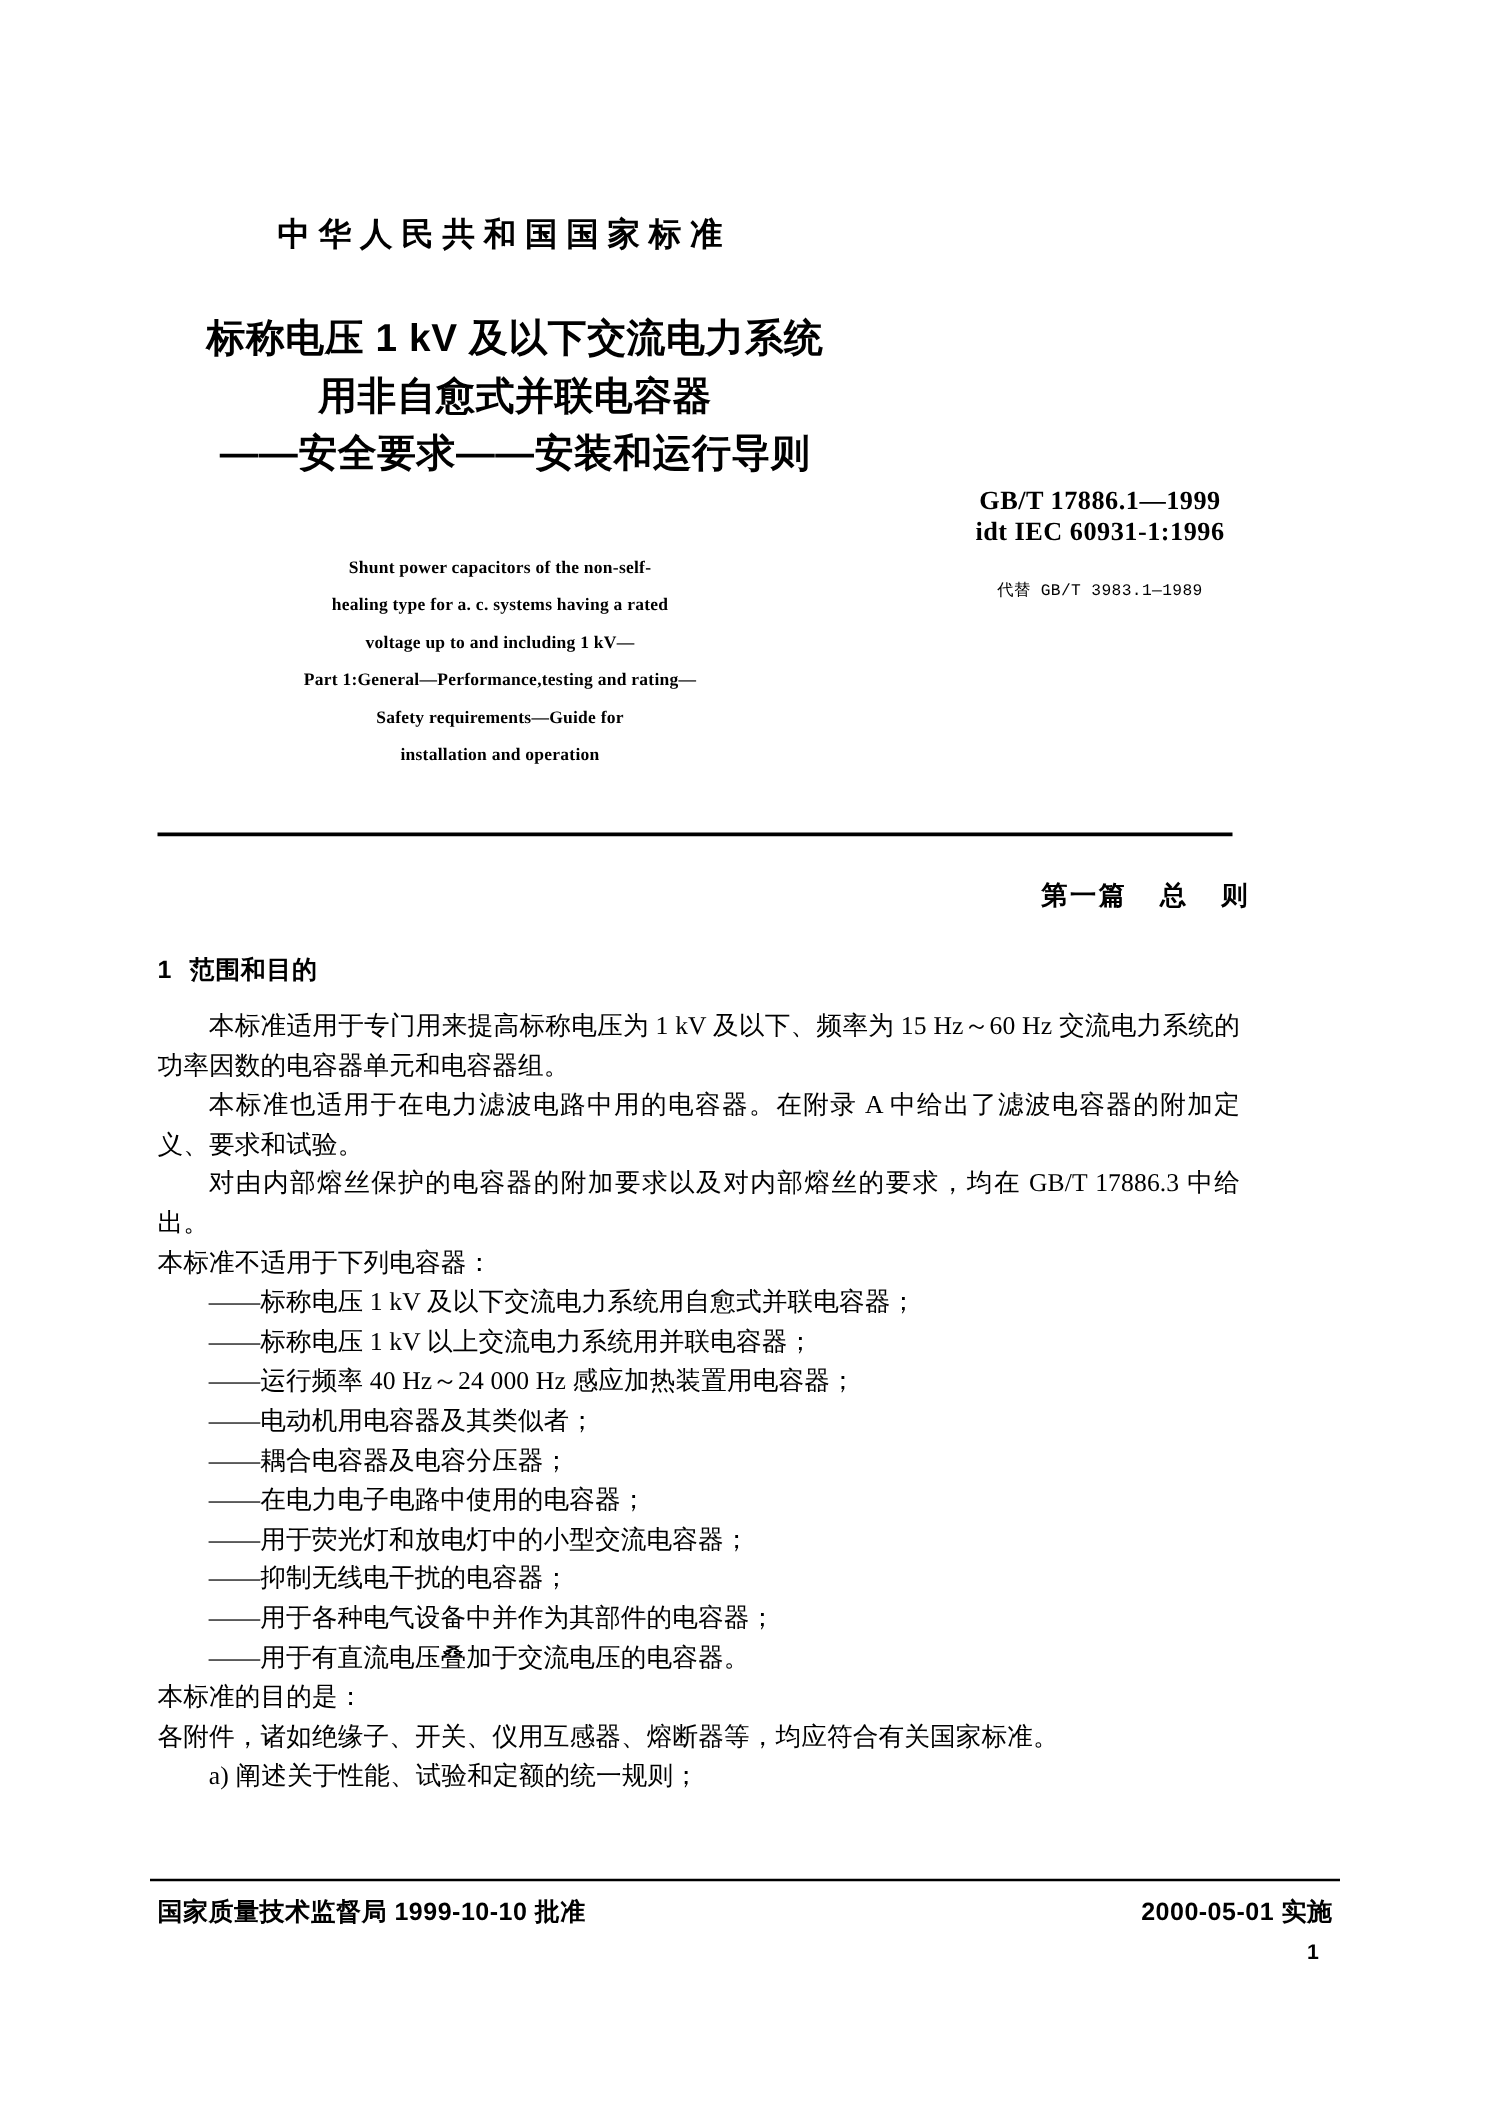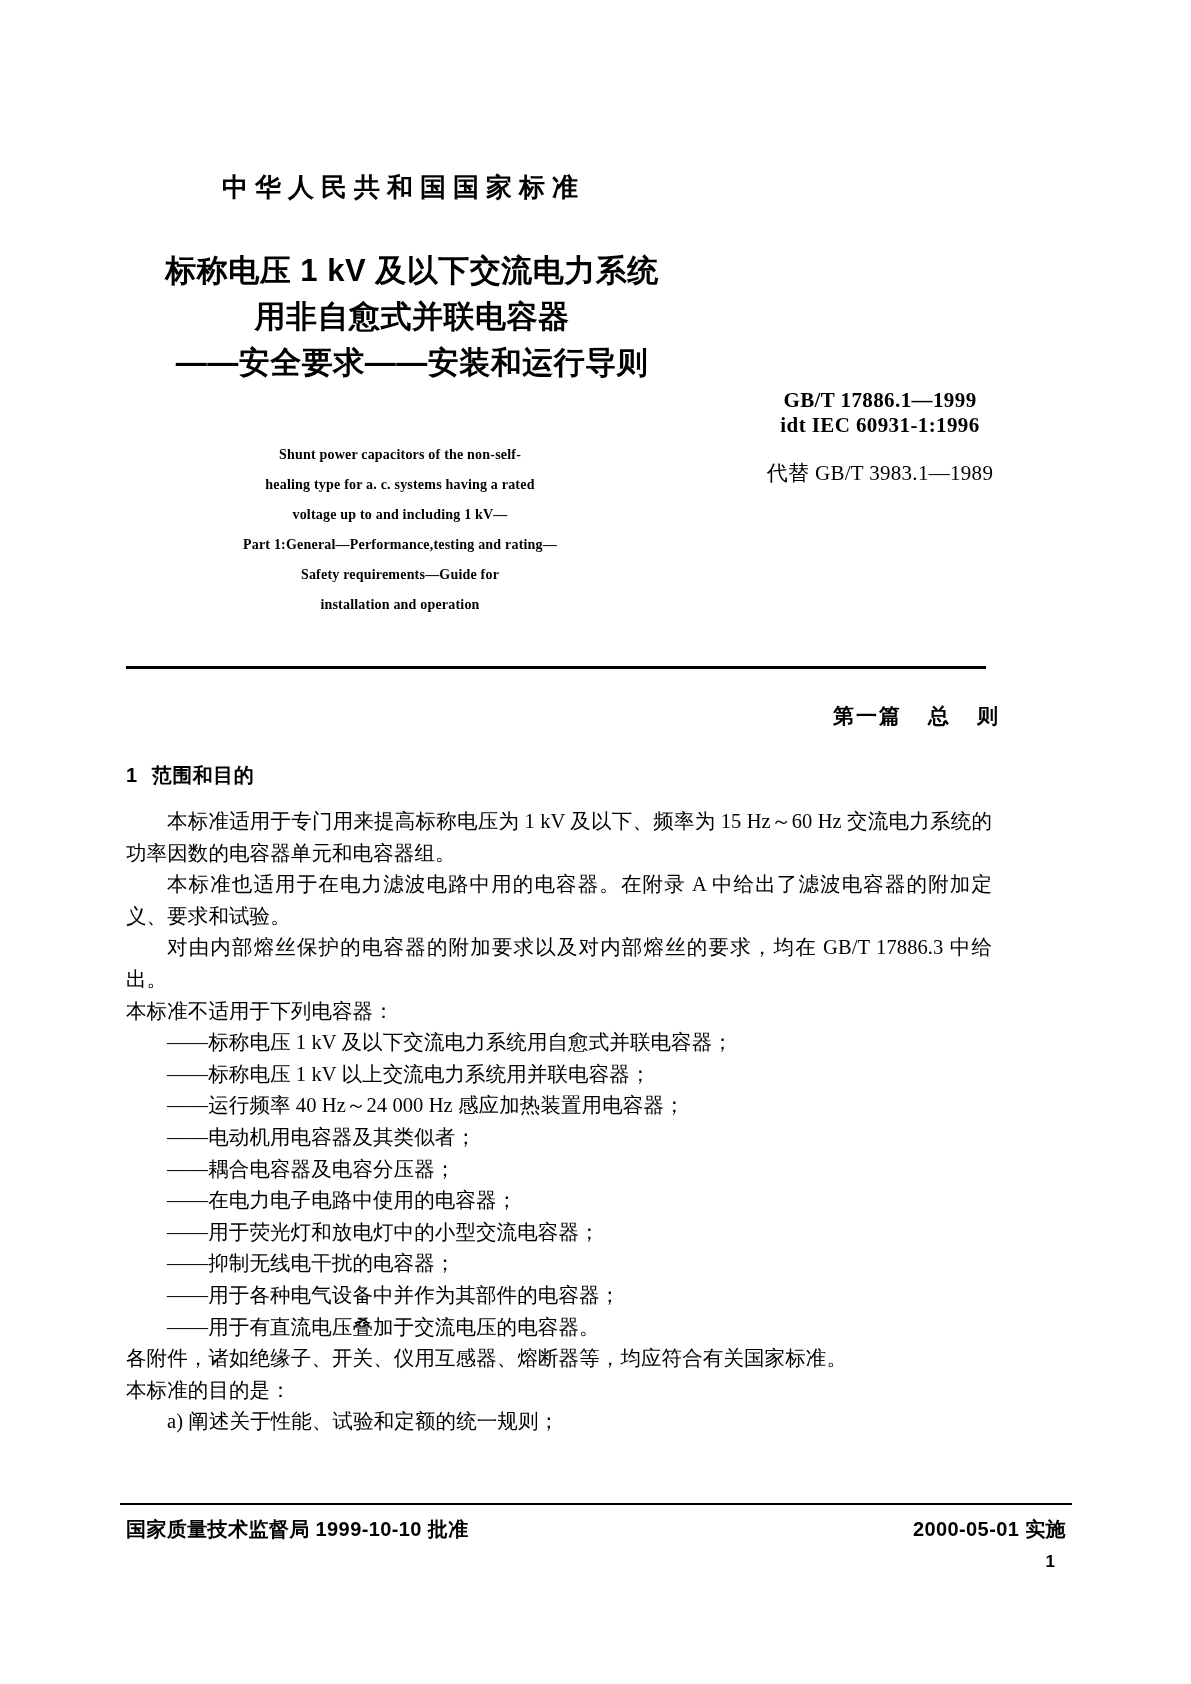--- a/index.html
+++ b/index.html
@@ -73,22 +73,22 @@
   .std-idt {
     font-family: "Liberation Serif", "DejaVu Serif", serif;
     font-weight: bold;
     font-size: 21px;
     line-height: 25px;
     letter-spacing: 0.4px;
     white-space: nowrap;
   }
   .std-replace {
     margin-top: 24px;
-    font-family: Liberation Serif, serif;
-    font-size: 21px;
+    font-family: Liberation Mono, monospace;
+    font-size: 13px;
     line-height: 22px;
     letter-spacing: 0.3px;
     white-space: nowrap;
   }
 
   .en-title {
     position: absolute;
     left: 0;
     top: 440px;
     width: 800px;
@@ -247,22 +247,22 @@
     <p class="dash-item">——标称电压 1 kV 以上交流电力系统用并联电容器；</p>
     <p class="dash-item">——运行频率 40 Hz～24 000 Hz 感应加热装置用电容器；</p>
     <p class="dash-item">——电动机用电容器及其类似者；</p>
     <p class="dash-item">——耦合电容器及电容分压器；</p>
     <p class="dash-item">——在电力电子电路中使用的电容器；</p>
     <p class="dash-item">——用于荧光灯和放电灯中的小型交流电容器；</p>
     <p class="dash-item">——抑制无线电干扰的电容器；</p>
     <p class="dash-item">——用于各种电气设备中并作为其部件的电容器；</p>
     <p class="dash-item">——用于有直流电压叠加于交流电压的电容器。</p>
 
+    <p class="para flush">本标准的目的是：</p>
     <p class="para flush">各附件，诸如绝缘子、开关、仪用互感器、熔断器等，均应符合有关国家标准。</p>
-    <p class="para flush">本标准的目的是：</p>
     <p class="list-item">a) 阐述关于性能、试验和定额的统一规则；</p>
   </div>
 
   <div class="rule-bottom"></div>
 
   <div class="footer">
     <span>国家质量技术监督局 1999-10-10 批准</span>
     <span>2000-05-01 实施</span>
   </div>
 

